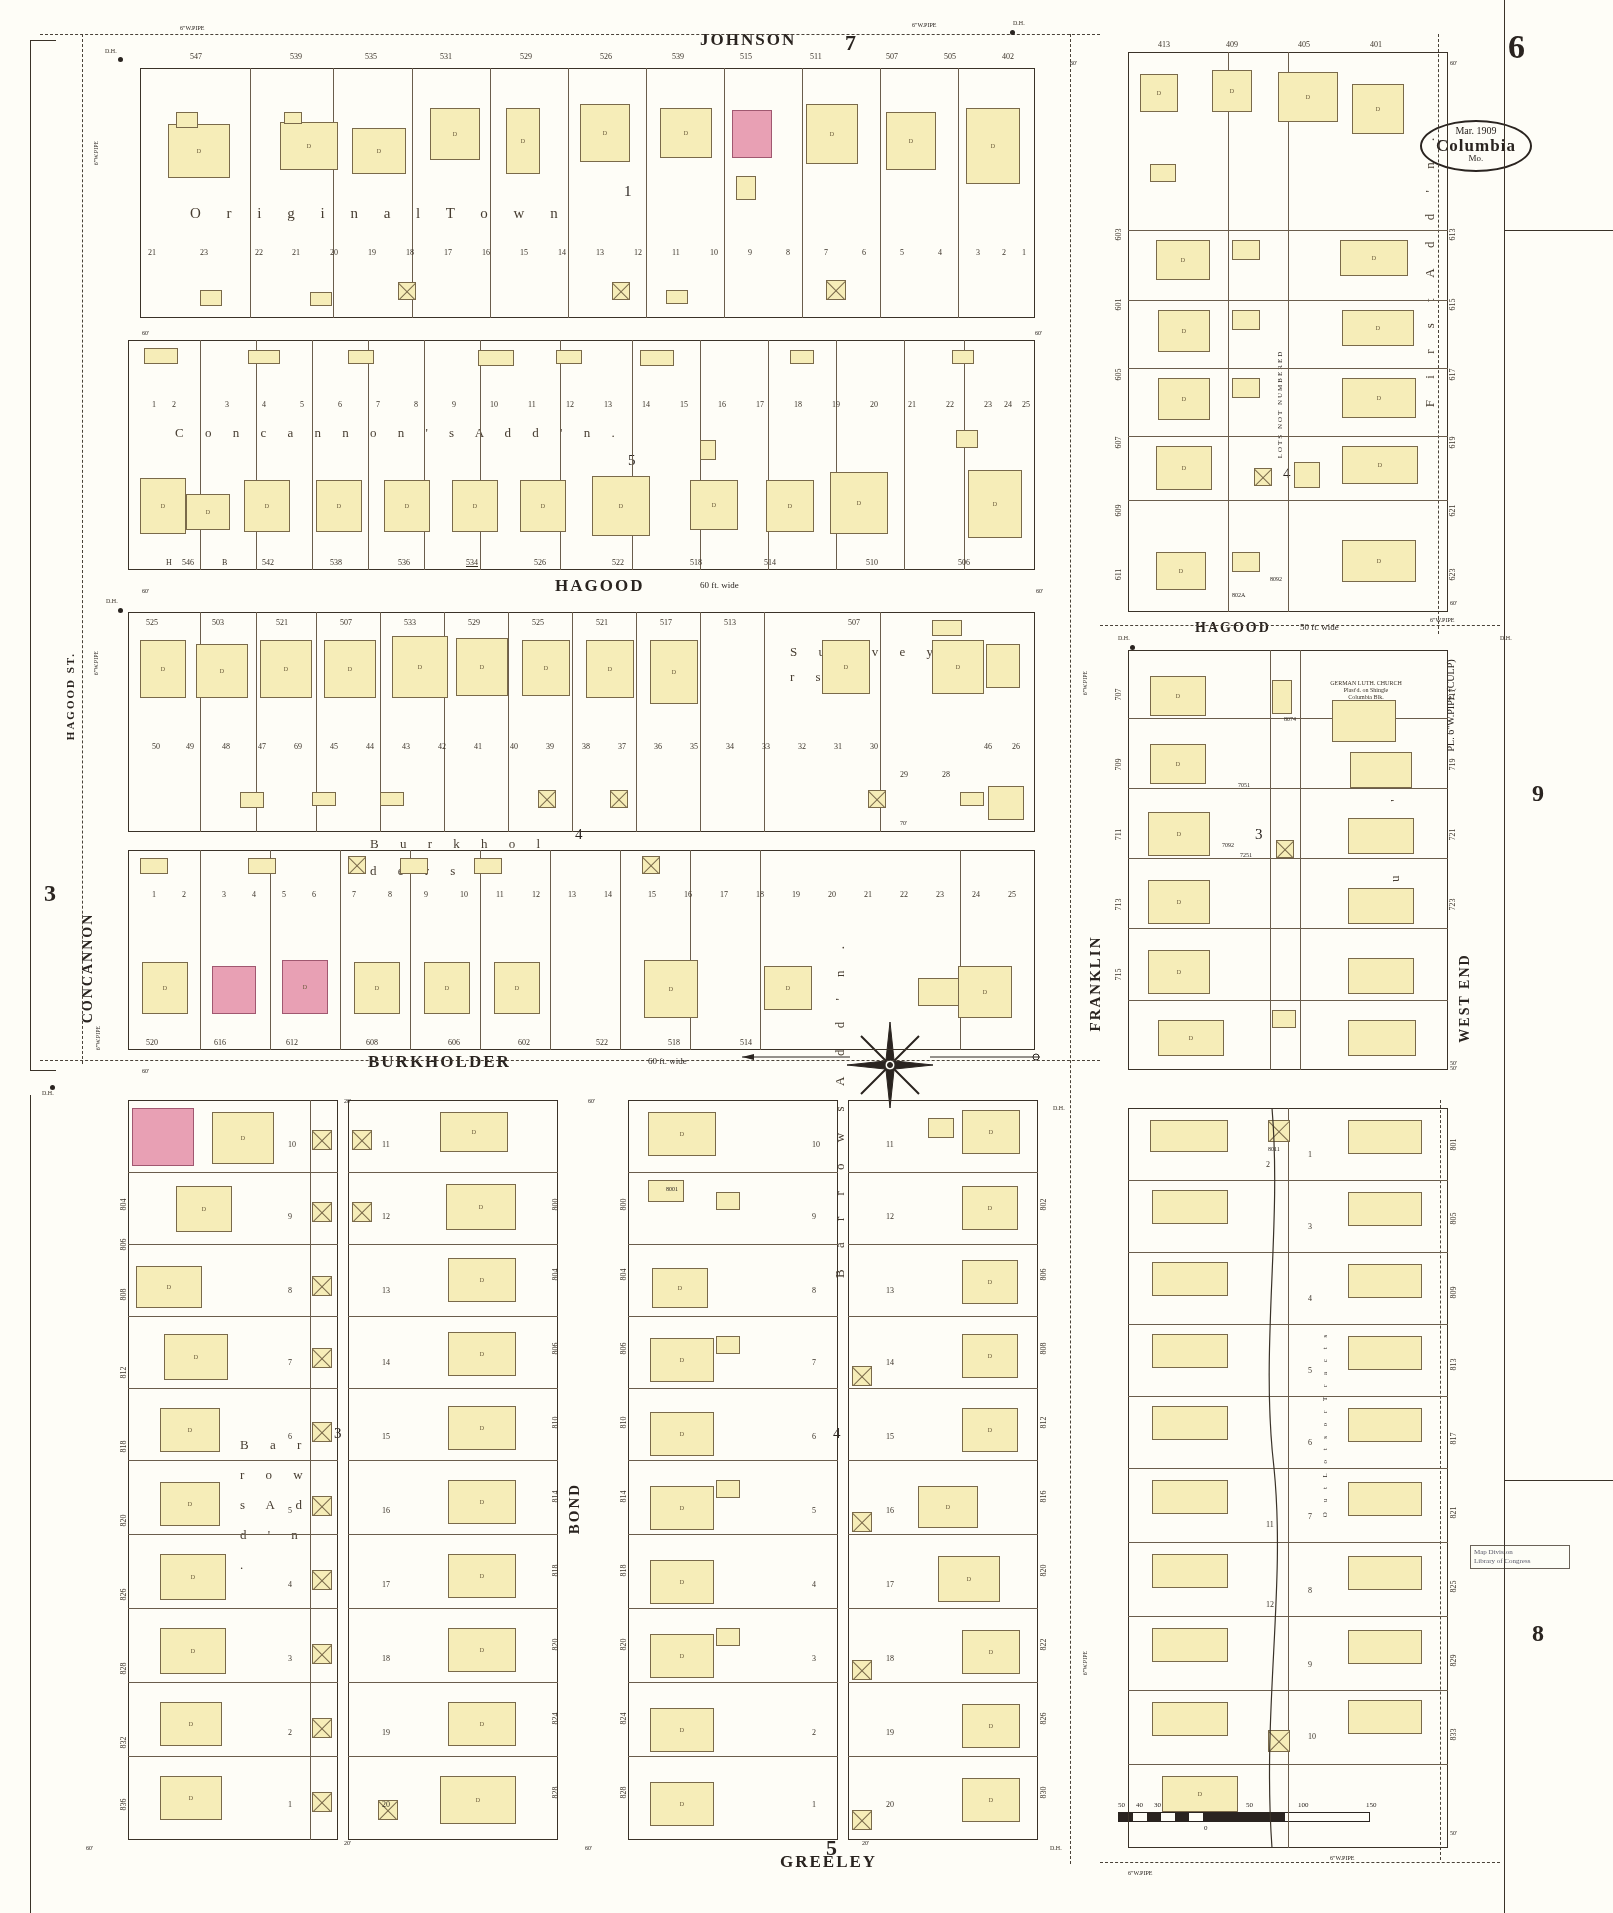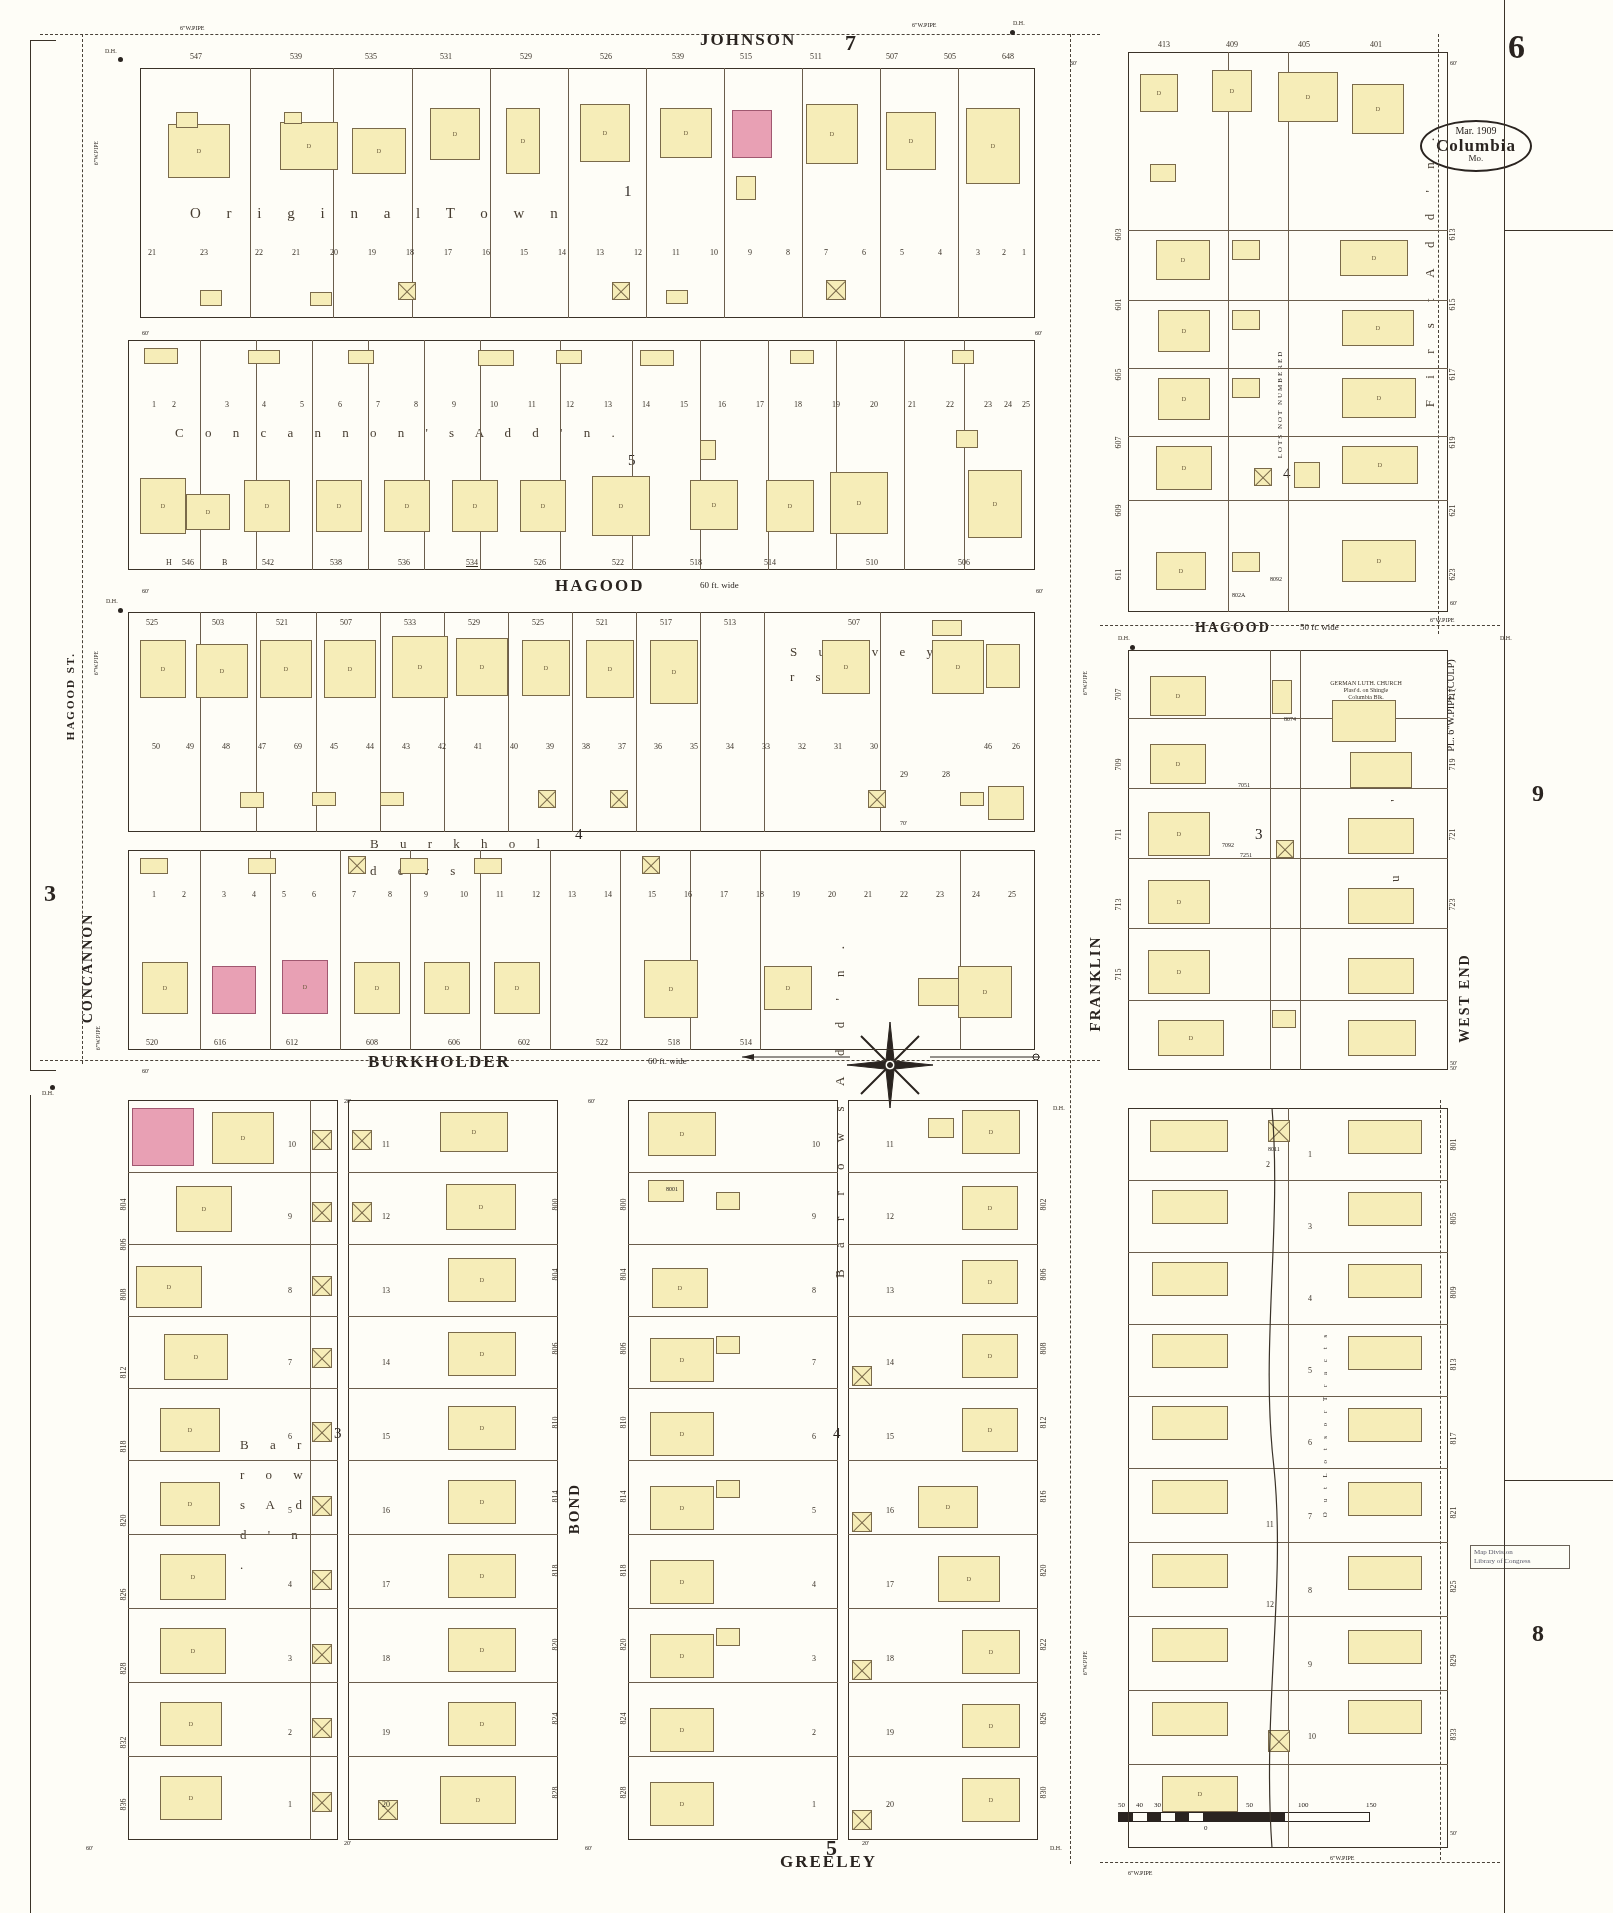--- a/index.html
+++ b/index.html
@@ -287,21 +287,21 @@
   <div class="abs num" style="left:290px;top:52px;">539</div>
   <div class="abs num" style="left:365px;top:52px;">535</div>
   <div class="abs num" style="left:440px;top:52px;">531</div>
   <div class="abs num" style="left:520px;top:52px;">529</div>
   <div class="abs num" style="left:600px;top:52px;">526</div>
   <div class="abs num" style="left:672px;top:52px;">539</div>
   <div class="abs num" style="left:740px;top:52px;">515</div>
   <div class="abs num" style="left:810px;top:52px;">511</div>
   <div class="abs num" style="left:886px;top:52px;">507</div>
   <div class="abs num" style="left:944px;top:52px;">505</div>
-  <div class="abs num" style="left:1002px;top:52px;">648</div>
+  <div class="abs num" style="left:1002px;top:52px;">402</div>
 
   <div class="abs num" style="left:148px;top:248px;">21</div>
   <div class="abs num" style="left:200px;top:248px;">23</div>
   <div class="abs num" style="left:255px;top:248px;">22</div>
   <div class="abs num" style="left:292px;top:248px;">21</div>
   <div class="abs num" style="left:330px;top:248px;">20</div>
   <div class="abs num" style="left:368px;top:248px;">19</div>
   <div class="abs num" style="left:406px;top:248px;">18</div>
   <div class="abs num" style="left:444px;top:248px;">17</div>
   <div class="abs num" style="left:482px;top:248px;">16</div>

